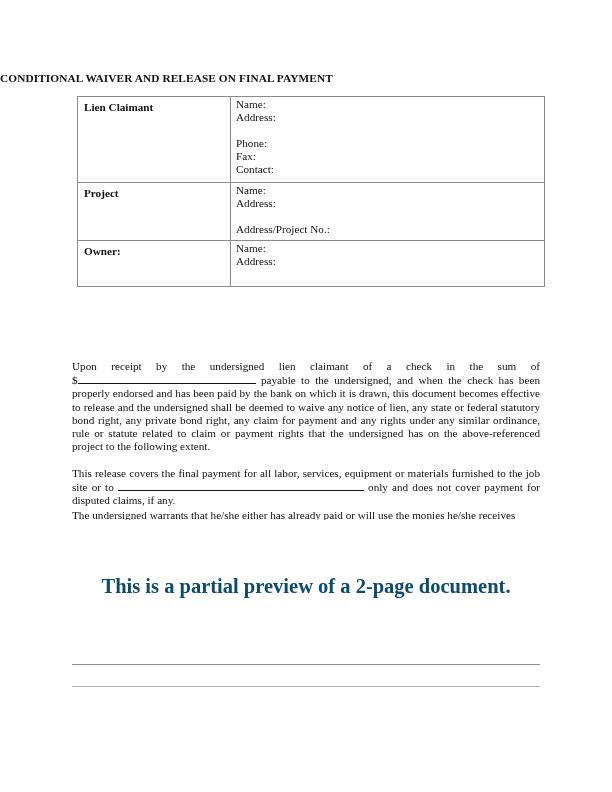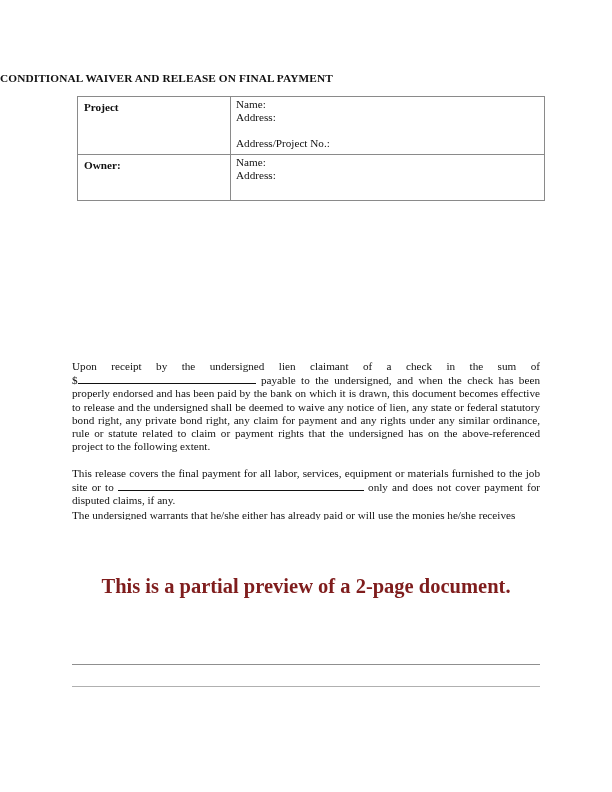--- a/index.html
+++ b/index.html
@@ -19,32 +19,43 @@
   .r5 td { height:16px; }
   .r4 td.lbl, .r5 td.lbl { padding-top:3px; }
   .blankline { height:13px; }
   .para { position:absolute; left:72px; width:468px; font-size:11.2px;
           line-height:13.2px; text-align:justify; }
   .p1 { top:360px; }
   .p2 { top:451px;margin-top:16px; }
   .p3 { top:509px; height:11px; overflow:hidden; }
   .u { display:inline-block; border-bottom:1px solid #111; height:10px; vertical-align:baseline; }
   .preview { position:absolute; top:575px; left:0; width:612px; text-align:center;
-             color:#7f1d1d; font-weight:bold; font-size:20.5px; }
+             color:#0c4a6e; font-weight:bold; font-size:20.5px; }
   .rule { position:absolute; left:72px; width:468px; height:0; }
   .rule1 { top:664px; border-top:1px solid #8f8f8f; }
   .rule2 { top:686px; border-top:1px solid #b0b0b0; }
 </style>
 </head>
 <body>
 
 <div class="title">CONDITIONAL WAIVER AND RELEASE ON FINAL PAYMENT</div>
 
 <table class="info">
   <tbody>
+      <tr class="r1">
+    <td class="lbl">Lien Claimant</td>
+    <td class="val">
+      <div>Name:</div>
+      <div>Address:</div>
+      <div class="blankline"></div>
+      <div>Phone:</div>
+      <div>Fax:</div>
+      <div>Contact:</div>
+    </td>
+  </tr>
   <tr class="r2">
     <td class="lbl">Project</td>
     <td class="val">
       <div>Name:</div>
       <div>Address:</div>
       <div class="blankline"></div>
       <div>Address/Project No.:</div>
     </td>
   </tr>
   <tr class="r3">

